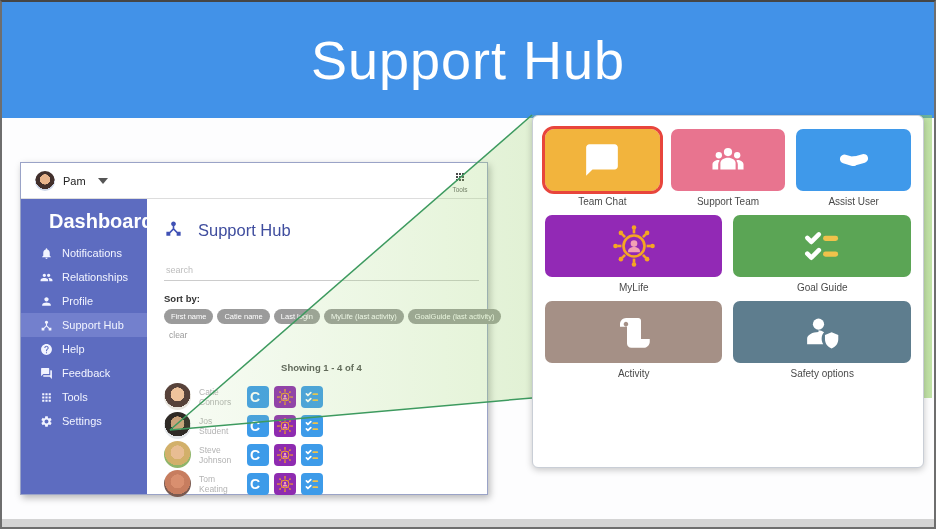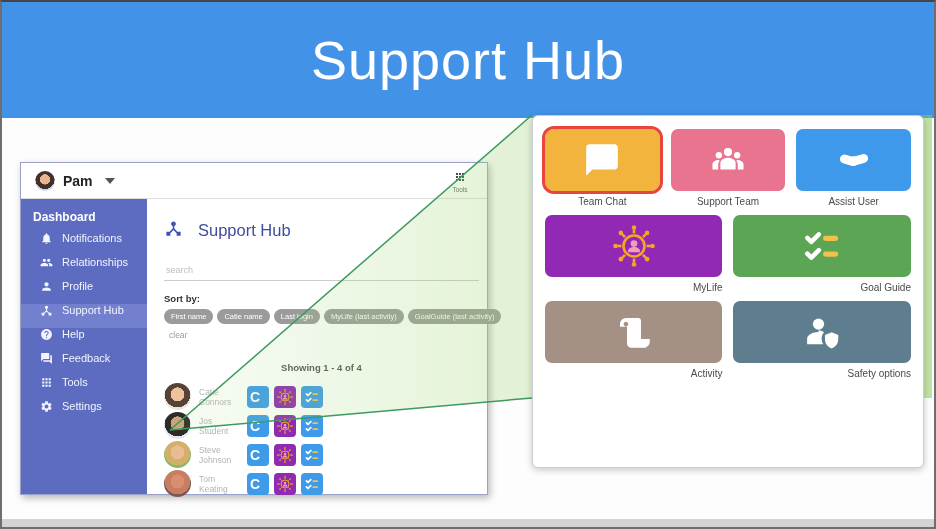--- a/index.html
+++ b/index.html
@@ -14,31 +14,31 @@
   
   .bottom-strip{position:absolute;left:0;bottom:0;width:100%;height:8px;background:#d4d4d4;}
 
   
   .window{position:absolute;left:18px;top:160px;width:466px;height:331px;background:#fff;
           border:1px solid #9aa3c7;box-shadow:2px 3px 7px rgba(0,0,0,.28);z-index:10;}
   .topbar{position:absolute;left:0;top:0;width:100%;height:36px;background:#fff;
           border-bottom:1px solid #ddd;display:flex;align-items:center;padding-left:14px;
           box-sizing:border-box;gap:8px;}
   .avatar-sm{width:20px;height:20px;border-radius:50%;flex:0 0 auto;}
-  .topbar .uname{font-size:14px;font-weight:bold;color:#222;}
+  .topbar .uname{font-size:11px;font-weight:normal;color:#222;}
   .caret{width:0;height:0;border-left:5px solid transparent;border-right:5px solid transparent;
          border-top:6px solid #555;margin-left:4px;}
   .tools-corner{position:absolute;top:6px;right:10px;width:34px;text-align:center;color:#4a4a4a;}
   .tools-corner svg{width:12px;height:12px;}
   .tools-corner .tlab{font-size:6.5px;color:#666;margin-top:-1px;}
 
   
   .sidebar{position:absolute;left:0;top:36px;bottom:0;width:126px;background:#5d6cc0;color:#fff;}
-  .sidebar .sbtitle{font-size:12px;font-weight:bold;padding:11px 0 8px 12px;}
-  .side-item{height:24px;display:flex;gap:9px;padding-left:19px;
+  .sidebar .sbtitle{font-size:20px;font-weight:bold;padding:11px 0 8px 28px;}
+  .side-item{height:24px;display:flex;align-items:center;gap:9px;padding-left:19px;
              font-size:11px;color:#f2f4ff;cursor:pointer;}
   .side-item svg{width:13px;height:13px;flex:0 0 auto;}
   .side-item.selected{background:#7380cd;}
 
   
   .content{position:absolute;left:126px;top:36px;right:0;bottom:0;padding:0 8px 0 17px;box-sizing:border-box;}
   .heading{margin-top:20px;display:flex;align-items:center;gap:15px;color:#3f4d9e;
            font-size:16.5px;font-weight:500;}
   .heading svg{width:19px;height:19px;color:#3f51b5;}
   .search-wrap{margin-top:17px;border-bottom:1px solid #ccc;padding-bottom:3px;}
@@ -64,21 +64,21 @@
   
   .beam{position:absolute;left:0;top:0;width:936px;height:529px;z-index:15;pointer-events:none;}
 
   
   .panel{position:absolute;left:530px;top:113px;width:392px;height:353px;background:#fff;
          border:1px solid #c9ced6;border-radius:6px;box-shadow:0 2px 7px rgba(0,0,0,.22);
          z-index:20;box-sizing:border-box;padding:13px 12px 0 12px;}
   .tilegrid{display:grid;grid-template-columns:repeat(6,1fr);column-gap:11px;}
   .tw{display:flex;flex-direction:column;align-items:center;}
   .tw.small{grid-column:span 2;}
-  .tw.wide{grid-column:span 3;align-items:flex-end;}
+  .tw.wide{grid-column:span 3;}
   .tile{width:100%;height:62px;border-radius:7px;display:flex;align-items:center;
         justify-content:center;cursor:pointer;box-sizing:border-box;}
   .tile.highlight{outline:3px solid #e8453c;border-radius:9px;}
   .tile svg{width:38px;height:38px;}
   .tw.wide .tile svg{width:42px;height:42px;}
   .tlabel{font-size:10px;color:#4a4a4a;margin:5px 0 8px;}
 </style>
 </head>
 <body>
 

